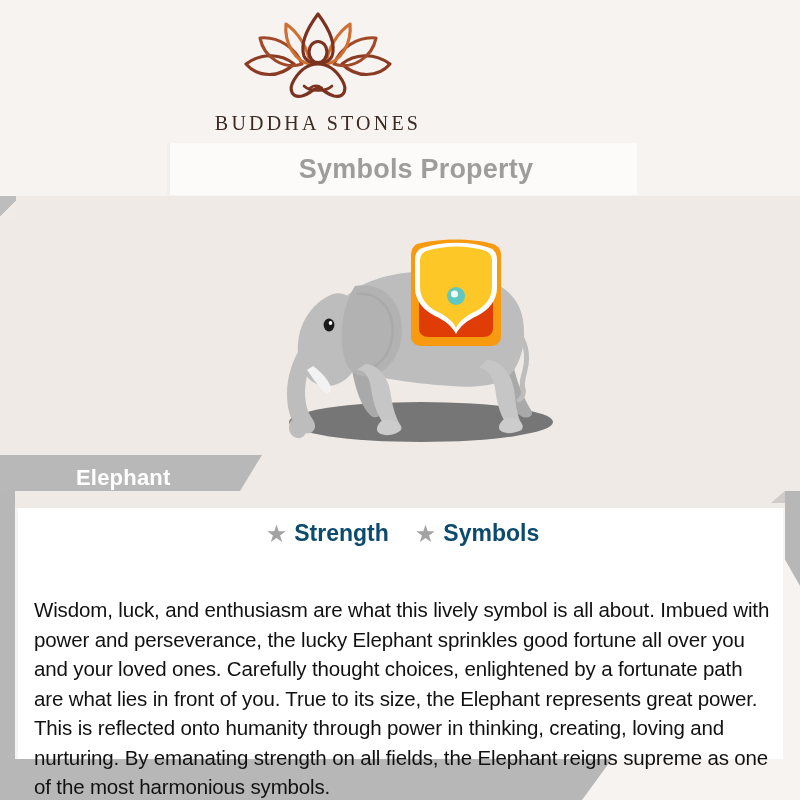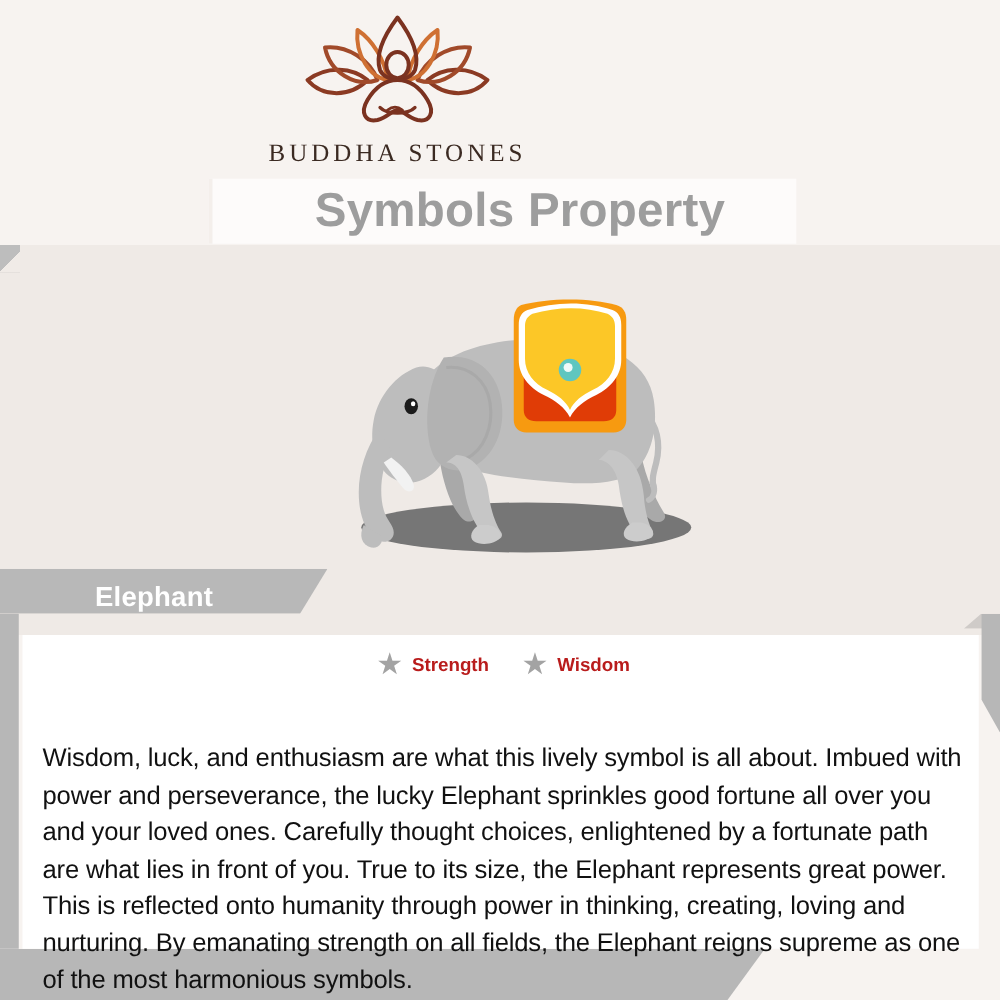--- a/index.html
+++ b/index.html
@@ -40,21 +40,21 @@
   #title-band {
     position:absolute; left:167px; top:143px; width:470px; height:52px;
     background:#fdfbfa;
     display:flex; align-items:center; justify-content:center;
   }
   #title-band:before {
     content:""; position:absolute; left:0; top:0; width:3px; height:100%;
     background:#f4efeb;
   }
   #page-title {
-    font-size:38px; font-weight:bold; color:#9d9d9d;
+    font-size:27px; font-weight:bold; color:#9d9d9d;
     letter-spacing:0.2px;
     margin-left:28px;
   }
 
   
   #illus-panel {
     position:absolute; left:0; top:196px; width:800px; height:312px;
     background:#efeae6;
   }
   
@@ -114,21 +114,21 @@
     position:absolute; left:18px; top:508px; width:765px; height:251px;
     background:#ffffff;
     padding:10px 12px 0 16px;
   }
   #traits-row {
     display:flex; justify-content:center; align-items:center;
     gap:26px; margin-top:2px; margin-bottom:5px;
   }
   .trait { display:flex; align-items:center; gap:7px; }
   .trait-star { font-size:24px; color:#a3a3a3; line-height:1; }
-  .trait-label { font-size:15px; font-weight:bold; color:#b91c1c; }
+  .trait-label { font-size:23px; font-weight:bold; color:#0c4a6e; }
 
   #description {
     font-size:20.5px;
     line-height:29.5px;
     color:#111111;
     font-weight:500;
     letter-spacing:-0.15px;
     text-align:left;
     margin-top:48px;
   }
@@ -231,19 +231,19 @@
   <div id="bottom-bar"></div>
 
   <div id="content-card">
     <div id="traits-row">
       <div class="trait">
         <span class="trait-star">★</span>
         <span class="trait-label">Strength</span>
       </div>
       <div class="trait">
         <span class="trait-star">★</span>
-        <span class="trait-label">Wisdom</span>
+        <span class="trait-label">Symbols</span>
       </div>
     </div>
     <p id="description">Wisdom, luck, and enthusiasm are what this lively symbol is all about. Imbued with power and perseverance, the lucky Elephant sprinkles good fortune all over you and your loved ones. Carefully thought choices, enlightened by a fortunate path are what lies in front of you. True to its size, the Elephant represents great power. This is reflected onto humanity through power in thinking, creating, loving and nurturing. By emanating strength on all fields, the Elephant reigns supreme as one of the most harmonious symbols.</p>
   </div>
 
 </div>
 
 </body></html>

